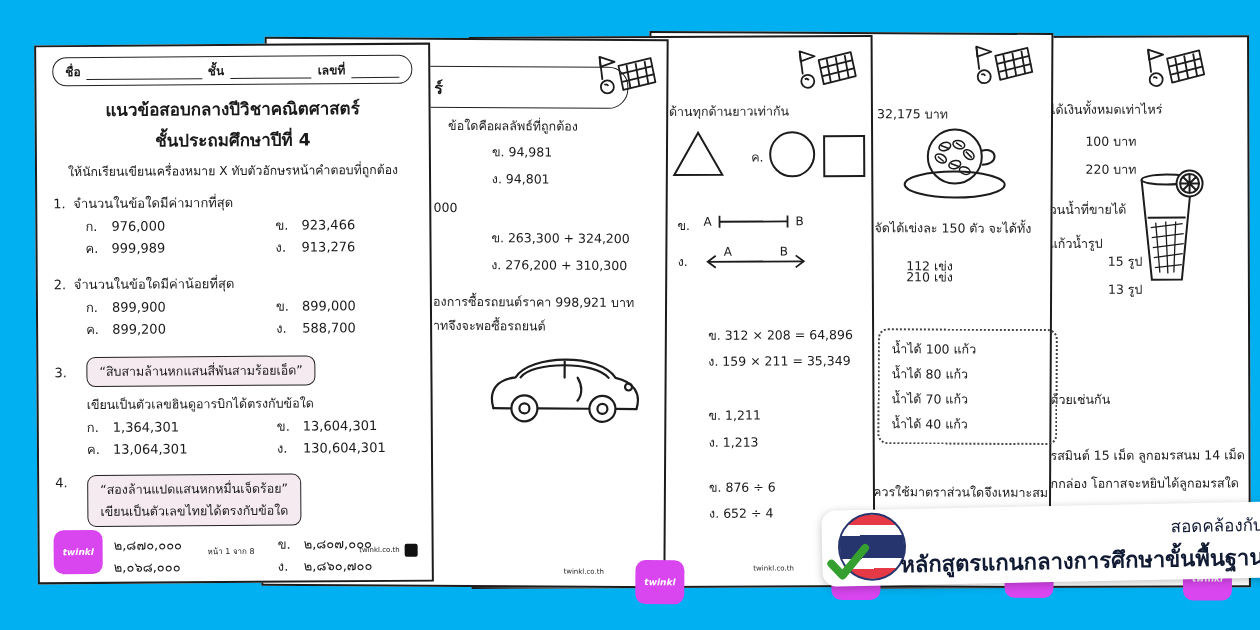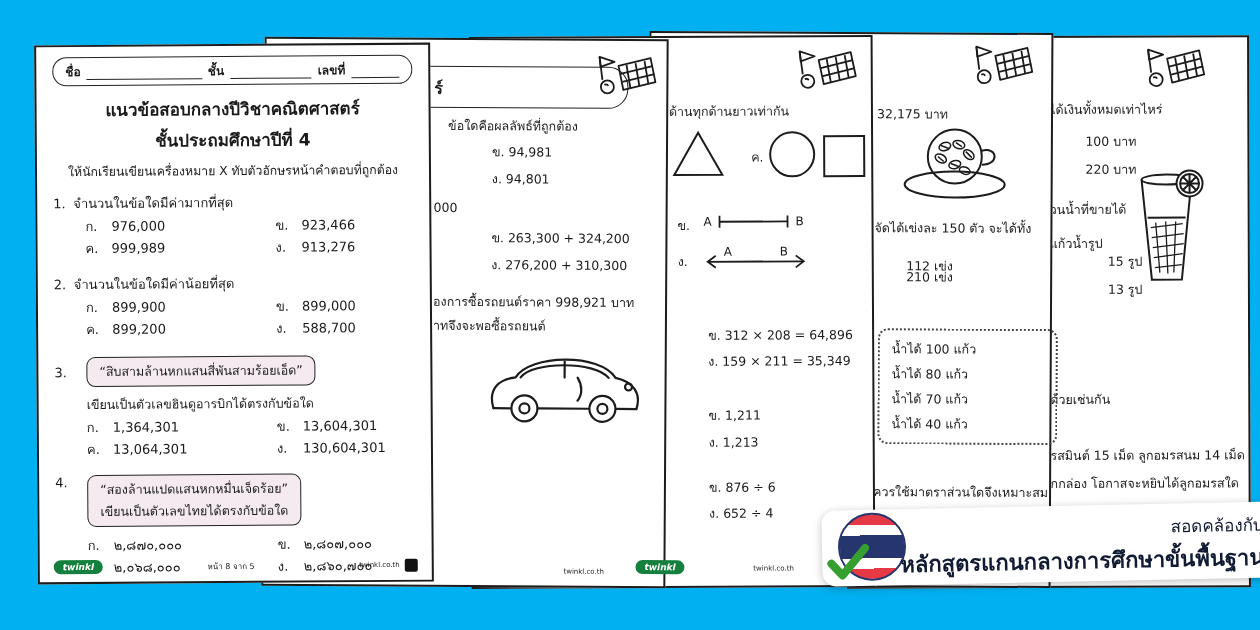--- a/index.html
+++ b/index.html
@@ -30,21 +30,21 @@
   .instr{margin-top:8px;text-align:center;font-size:12.3px}
   .qhead{margin-top:12px;font-size:13px}
   .qnum{display:inline-block;width:20px}
   .choices{margin:2px 0 0 32px;display:grid;grid-template-columns:190px 1fr;line-height:22px;font-size:13px}
   .cl{display:inline-block;width:26px}
   .qrow{margin-top:16px;display:flex;align-items:center;gap:12px;font-size:13px}
   .qbox{border:1.6px solid #222;border-radius:9px;background:#f4eaf0;padding:4px 12px;font-size:12.5px}
   .qbox .bx2{font-size:12.5px;margin-top:2px}
   .qsub{margin:8px 0 0 32px;font-size:12.5px}
   .pfoot{position:absolute;left:14px;right:14px;bottom:8px;display:flex;justify-content:space-between;align-items:center}
-  .pill{background:#15803d;color:#fff;border-radius:10px;font-size:9px;font-style:italic;font-weight:700;padding:2px 9px}
+  .pill{background:#d946ef;color:#fff;border-radius:10px;font-size:9px;font-style:italic;font-weight:700;padding:17px 9px}
   .pnum{font-size:8px}
   .fright{display:flex;align-items:center;gap:5px}
   .site{font-size:7px}
   .sq{width:13px;height:13px;background:#111;border-radius:2px;display:inline-block}
 
   
   .titlepill{position:absolute;border:1.6px solid #222;border-radius:20px;height:40px}
   .dottedbox{position:absolute;border:2px dotted #444;border-radius:10px;padding:6px 12px;line-height:25px;font-size:12.5px}
   .shape-circle{position:absolute;width:42px;height:42px;border:2px solid #1c1c1c;border-radius:50%}
   .shape-square{position:absolute;width:38px;height:38px;border:2px solid #1c1c1c}
@@ -290,21 +290,21 @@
   </div>
   <div class="choices" style="margin-top:8px">
     <div><span class="cl">ก.</span><span>๒,๘๗๐,๐๐๐</span></div>
     <div><span class="cl">ข.</span><span>๒,๘๐๗,๐๐๐</span></div>
     <div><span class="cl">ค.</span><span>๒,๐๖๘,๐๐๐</span></div>
     <div><span class="cl">ง.</span><span>๒,๘๖๐,๗๐๐</span></div>
   </div>
 
   <div class="pfoot">
     <span class="pill">twinkl</span>
-    <span class="pnum">หน้า 8 จาก 5</span>
+    <span class="pnum">หน้า 1 จาก 8</span>
     <span class="fright">
       <span class="site">twinkl.co.th</span>
       <span class="sq"></span>
     </span>
   </div>
 </div>
 
 <div id="banner">
   <div class="flag"></div>
   <svg class="check" width="44" height="40" viewBox="0 0 44 40">

